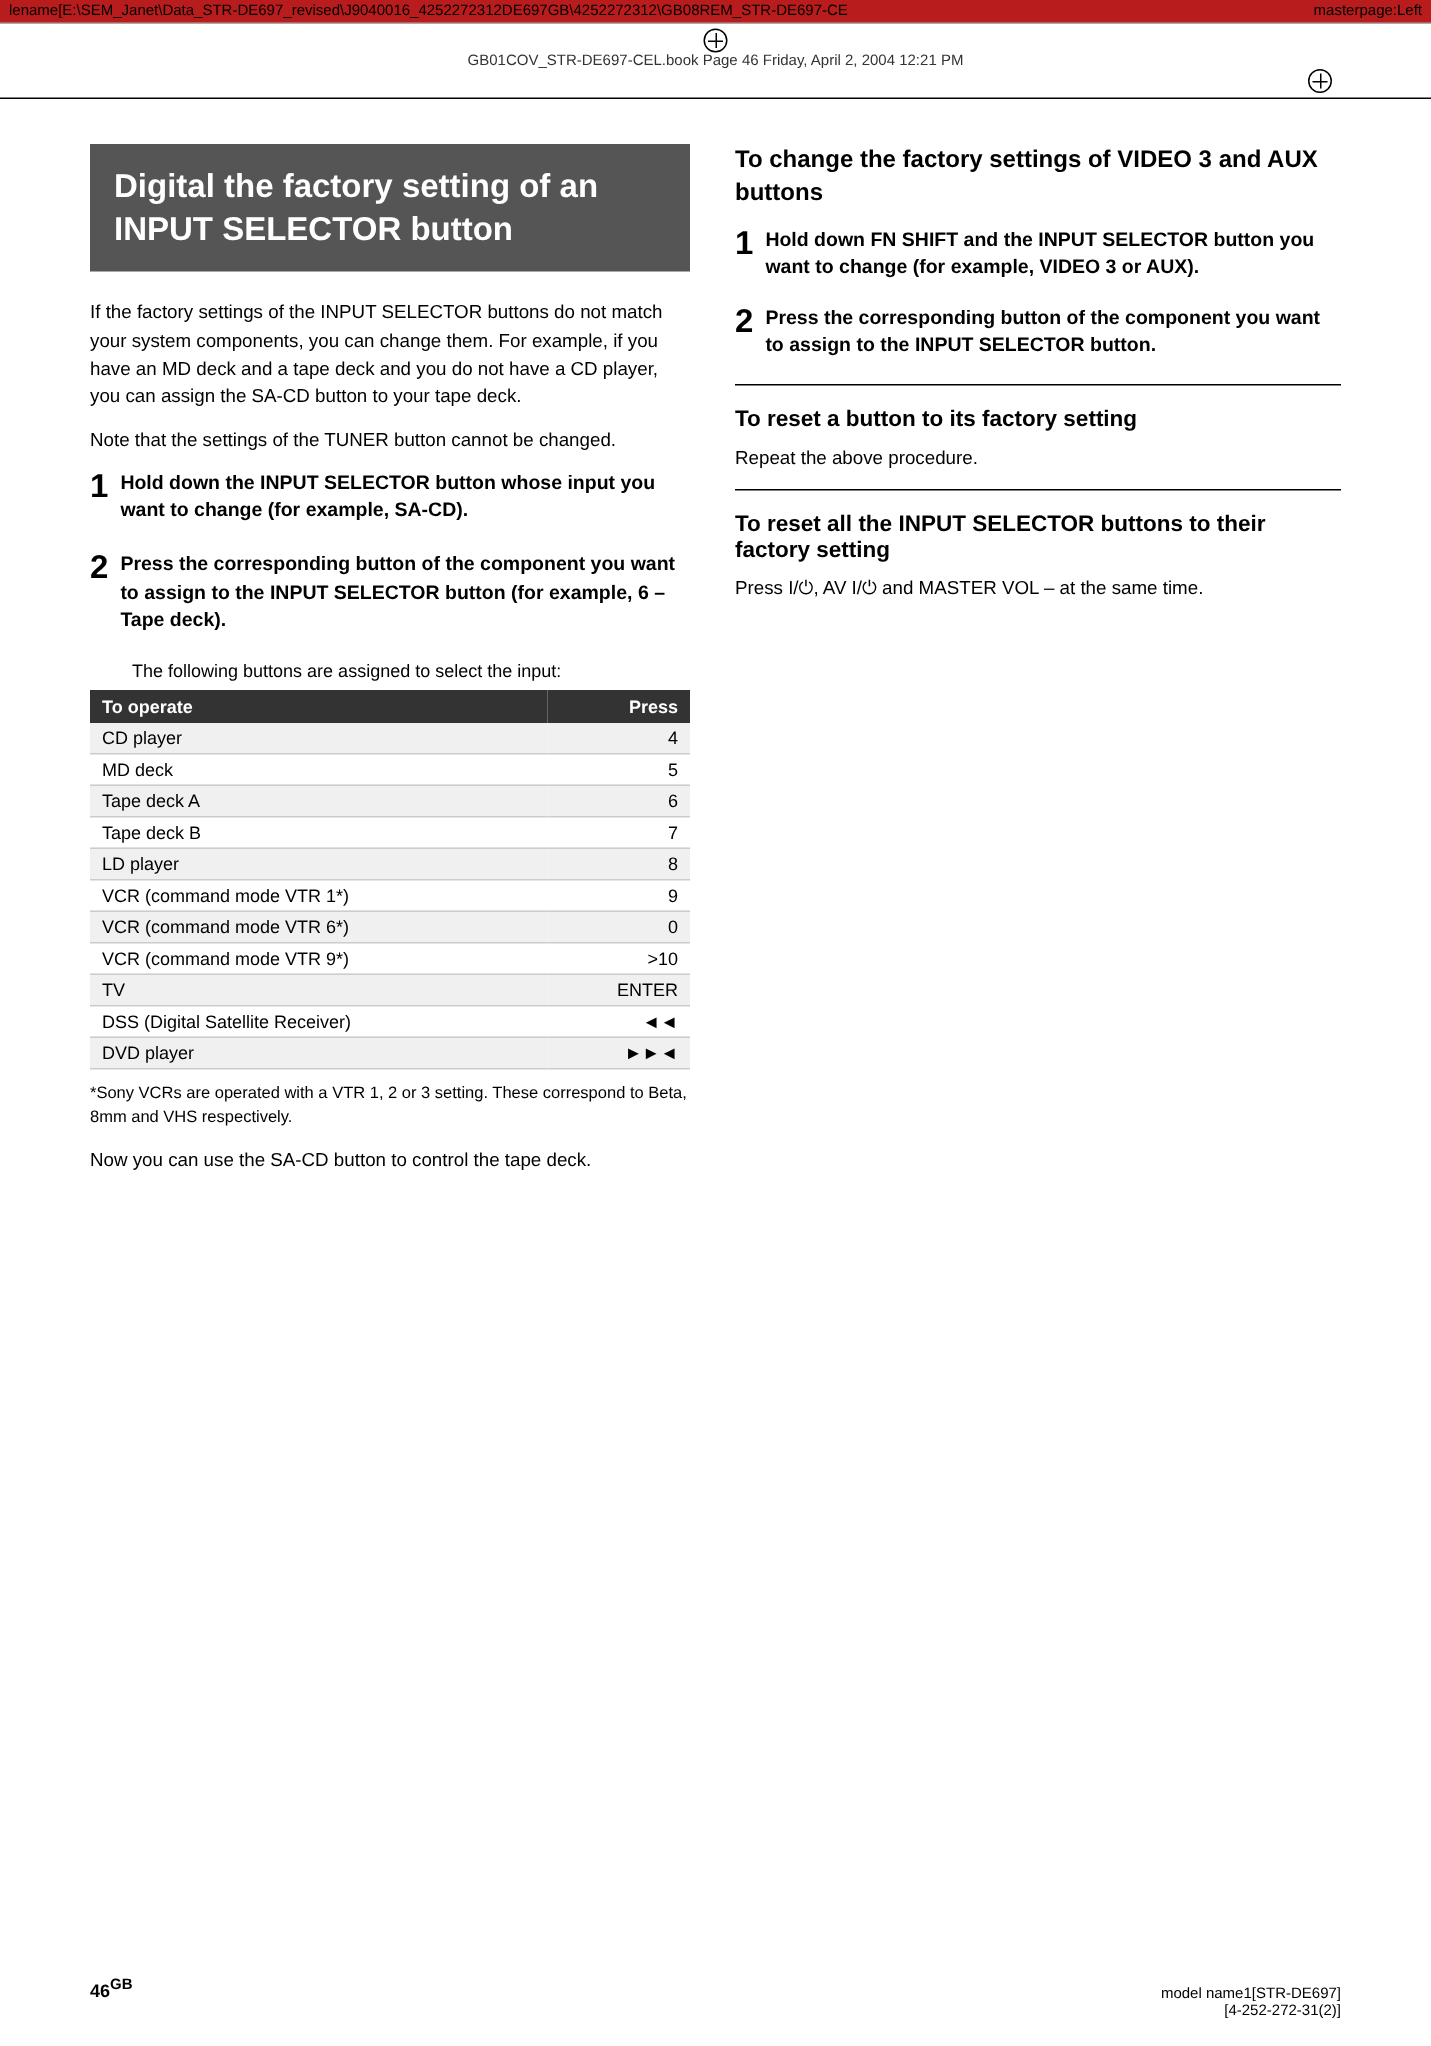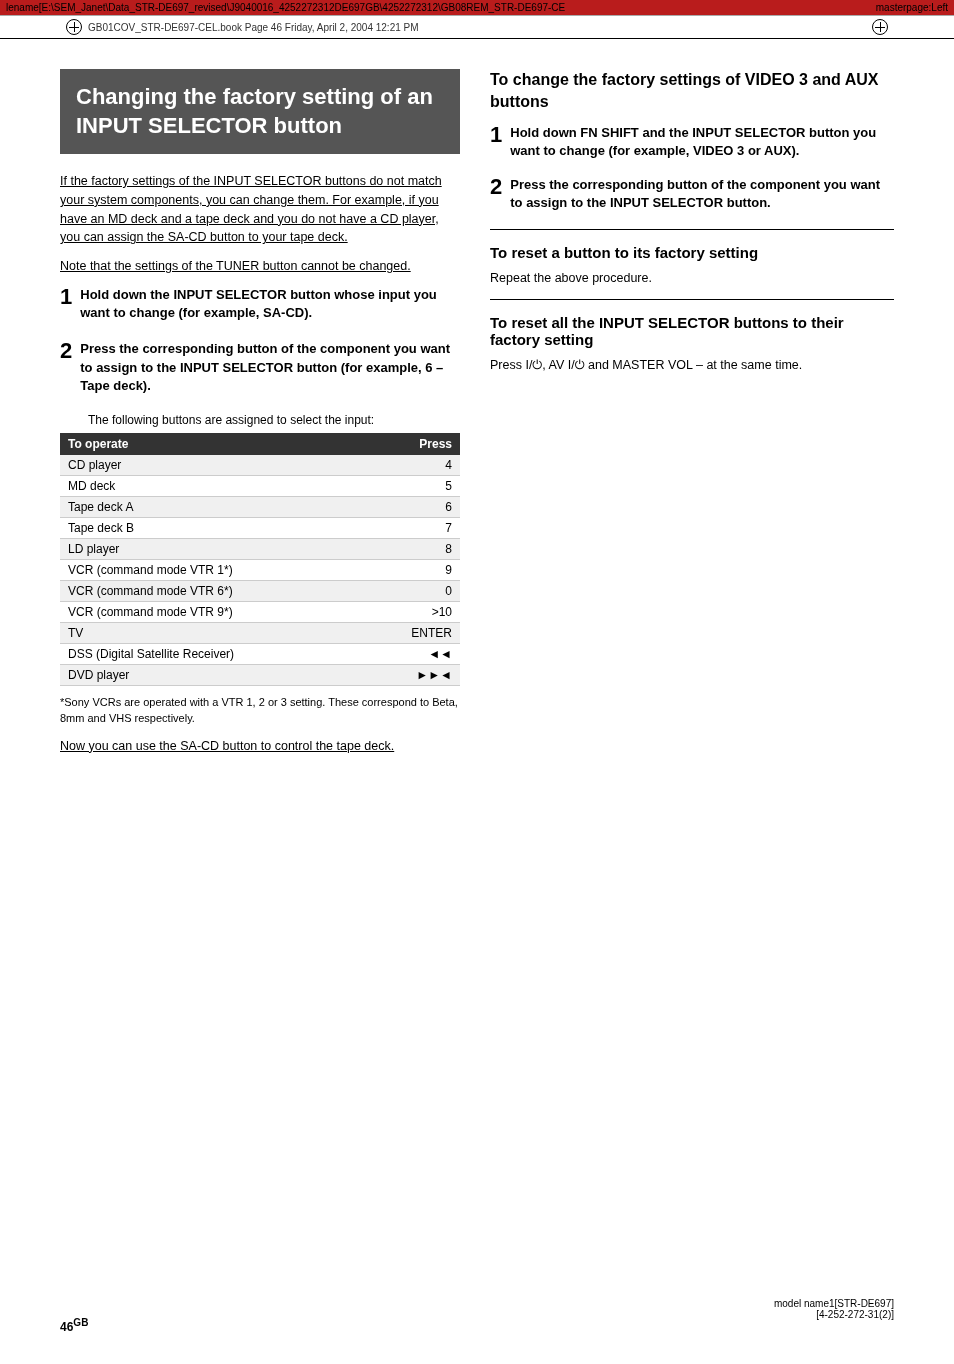--- a/index.html
+++ b/index.html
@@ -20,20 +20,21 @@
       justify-content: space-between;
       border-bottom: 1px solid #aaa;
     }
     .sub-header {
       font-size: 10px;
       padding: 3px 60px;
       border-bottom: 1px solid #000;
       color: #333;
       display: flex;
       align-items: center;
+      flex-direction: column;
     }
     .crosshair {
       display: inline-block;
       width: 16px;
       height: 16px;
       border: 1.5px solid #000;
       border-radius: 50%;
       position: relative;
       margin: 0 6px;
     }
@@ -68,21 +69,20 @@
       padding: 14px 16px;
       margin-bottom: 18px;
       font-size: 22px;
       font-weight: bold;
       line-height: 1.3;
     }
     .body-text {
       font-size: 12.5px;
       line-height: 1.5;
       margin-bottom: 10px;
-      text-decoration: underline;
     }
     .step-block {
       margin-bottom: 14px;
     }
     .step-number {
       font-size: 22px;
       font-weight: bold;
       float: left;
       margin-right: 8px;
       line-height: 1;
@@ -164,21 +164,21 @@
       bottom: 30px;
       left: 60px;
       font-size: 12px;
       font-weight: bold;
     }
     .page-number sup {
       font-size: 10px;
     }
     .footer-model {
       position: absolute;
-      bottom: 44px;
+      bottom: 18px;
       right: 60px;
       font-size: 10px;
       text-align: right;
     }
     .clearfix::after { content: ''; display: table; clear: both; }
   </style>
 </head>
 <body>
 
 <div class="header-bar">
@@ -188,21 +188,21 @@
 <div class="sub-header">
   <span class="crosshair"></span>
   <span>GB01COV_STR-DE697-CEL.book  Page 46  Friday, April 2, 2004  12:21 PM</span>
   <span class="crosshair" style="margin-left:auto;"></span>
 </div>
 
 <div class="page-content">
 
   <div class="left-col">
     <div class="title-box">
-      <span>Changing the factory setting of an INPUT SELECTOR button</span>
+      <span>Digital the factory setting of an INPUT SELECTOR button</span>
     </div>
 
     <p class="body-text">If the factory settings of the INPUT SELECTOR buttons do not match your system components, you can change them. For example, if you have an MD deck and a tape deck and you do not have a CD player, you can assign the SA-CD button to your tape deck.</p>
     <p class="body-text">Note that the settings of the TUNER button cannot be changed.</p>
 
     <div class="step-block clearfix">
       <span class="step-number">1</span>
       <div class="step-text">Hold down the INPUT SELECTOR button whose input you want to change (for example, SA-CD).</div>
     </div>
 

